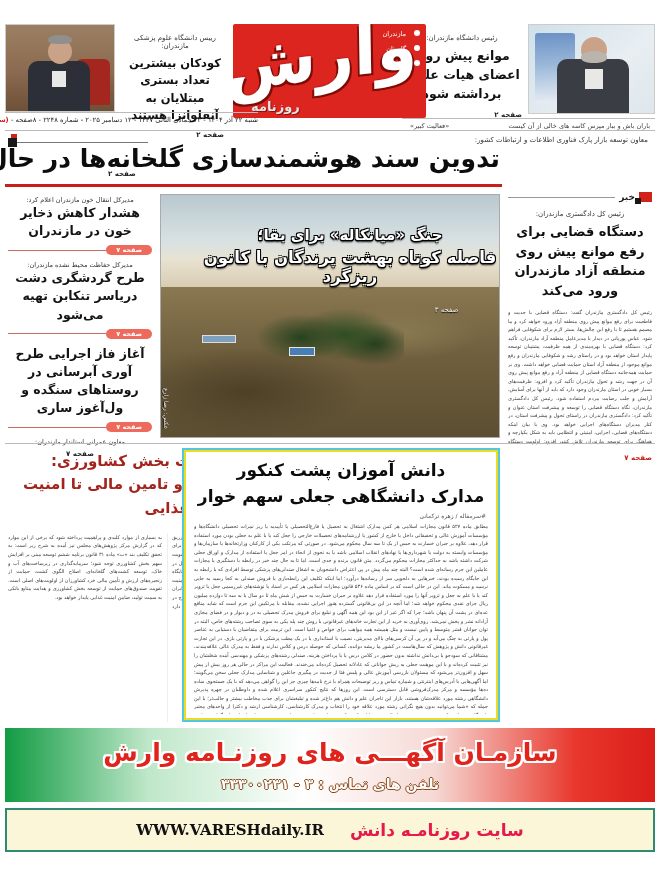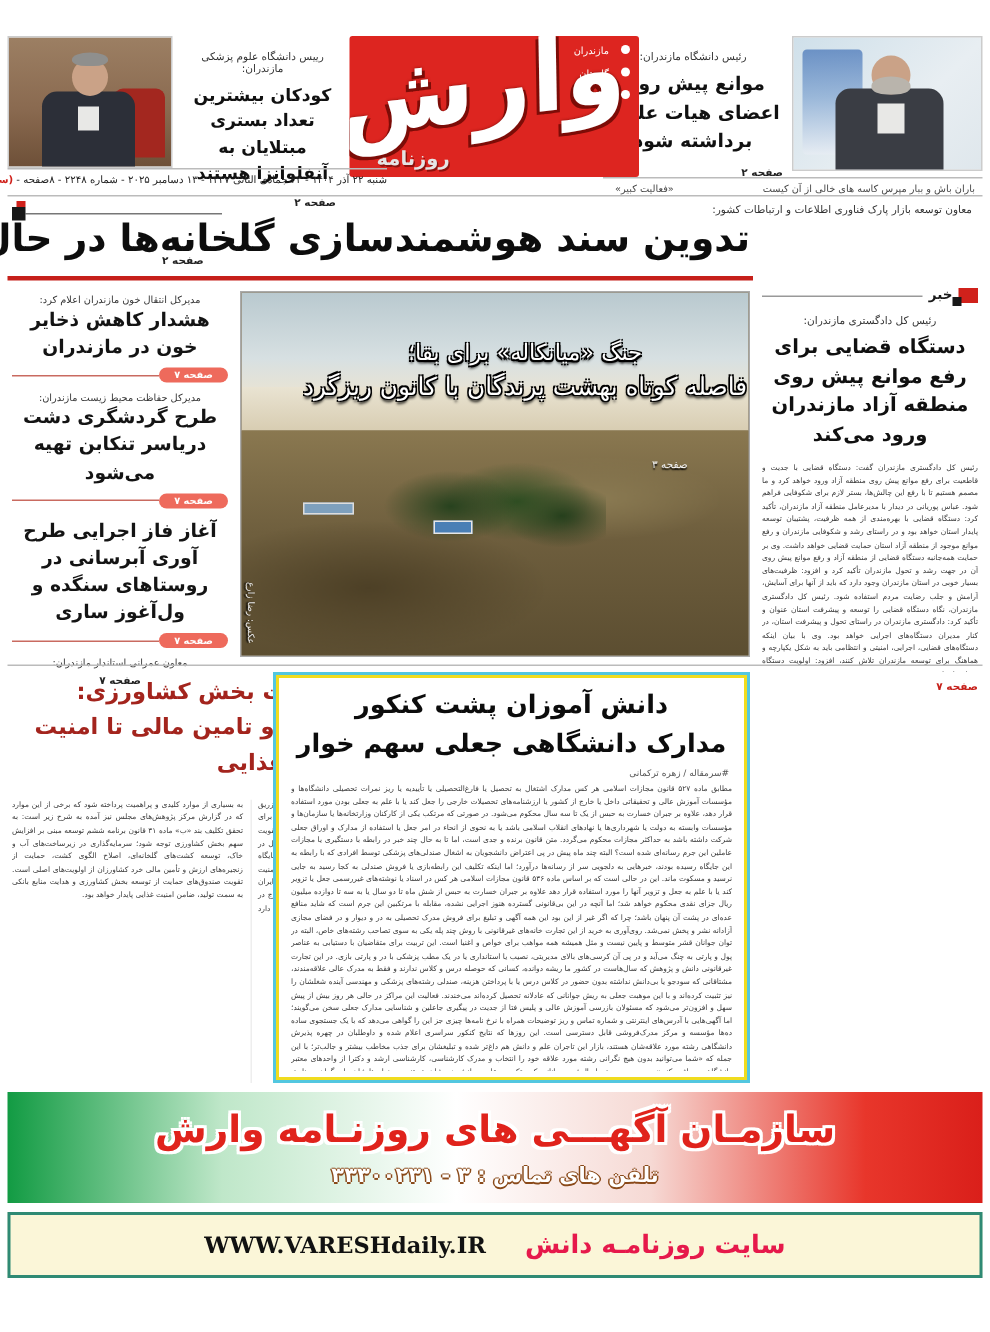--- a/index.html
+++ b/index.html
@@ -52,21 +52,21 @@
   .terrain{position:absolute;top:38%;left:0;right:0;bottom:0;background:
       radial-gradient(ellipse 120px 40px at 70% 30%,#8a7a52 0%,transparent 70%),
       radial-gradient(ellipse 160px 60px at 25% 70%,#4d4026 0%,transparent 75%),
       linear-gradient(180deg,#8a7850 0%,#6f5f3e 45%,#5c4e31 100%);}
   .trees{position:absolute;top:46%;left:28%;width:44%;height:26%;background:
       radial-gradient(ellipse 40% 50% at 30% 50%,#27421e 0%,transparent 75%),
       radial-gradient(ellipse 45% 55% at 60% 45%,#2e4d22 0%,transparent 75%),
       radial-gradient(ellipse 35% 45% at 80% 60%,#223a1a 0%,transparent 75%);}
   .bldg1{position:absolute;top:63%;left:38%;width:26px;height:9px;background:#4a7fb5;border:1px solid #e6e6e6;}
   .bldg2{position:absolute;top:58%;left:12%;width:34px;height:8px;background:#7ea0bd;border:1px solid #ddd;}
-  .photo-title{position:absolute;top:13%;left:0;right:0;text-align:center;color:#fff;font-weight:normal;
+  .photo-title{position:absolute;top:13%;left:0;right:0;text-align:center;color:#fff;font-weight:bold;
       text-shadow:1px 1px 0 #000,-1px 1px 0 #000,1px -1px 0 #000,-1px -1px 0 #000,0 2px 2px #000;padding-left:40px;}
   .pt1{font-size:15px;}
   .pt2{font-size:16.5px;margin-top:4px;}
   .photo-pageref{position:absolute;top:46%;right:12%;color:#f2f2f2;font-size:7px;text-shadow:0 1px 1px #000;}
   .photo-credit{position:absolute;left:2px;bottom:8px;writing-mode:vertical-rl;font-size:6px;color:#eee;text-shadow:0 1px 1px #000;}
   
   .newscol .label-row{display:flex;align-items:center;gap:4px;}
   .news-icon{width:13px;height:10px;background:#d0211b;position:relative;}
   .news-icon:after{content:"";position:absolute;left:-4px;bottom:-2px;width:6px;height:6px;background:#181818;}
   .news-label{font-size:9px;font-weight:bold;}
@@ -169,21 +169,21 @@
   <div class="abs" style="left:8px;top:196px;width:144px;" data-name="left-rail">
     <div data-name="rail-item">
       <div class="rail-kicker" data-name="kicker">مدیرکل انتقال خون مازندران اعلام کرد:</div>
       <div class="rail-hl" data-name="headline">هشدار کاهش ذخایر خون در مازندران</div>
       <div class="pill-row" data-name="page-ref-row">
           <span class="pill" data-name="page-ref-pill">صفحه ۷</span>
           <span class="pill-line" data-name="pill-line"></span>
         </div>
     </div>
     <div data-name="rail-item">
-      <div class="rail-kicker" data-name="kicker">مدیرکل حفاظت محیط زیست مازندران:</div>
+      <div class="rail-kicker" data-name="kicker">مدیرکل حفاظت محیط نشده مازندران:</div>
       <div class="rail-hl" data-name="headline">طرح گردشگری دشت دریاسر تنکابن تهیه می‌شود</div>
       <div class="pill-row" data-name="page-ref-row">
           <span class="pill" data-name="page-ref-pill">صفحه ۷</span>
           <span class="pill-line" data-name="pill-line"></span>
         </div>
     </div>
     <div data-name="rail-item">
       <div class="rail-hl" style="margin-top:4px;" data-name="headline">آغاز فاز اجرایی طرح آوری آبرسانی در روستاهای سنگده و ول‌آغوز ساری</div>
       <div class="pill-row" data-name="page-ref-row">
           <span class="pill" data-name="page-ref-pill">صفحه ۷</span>

